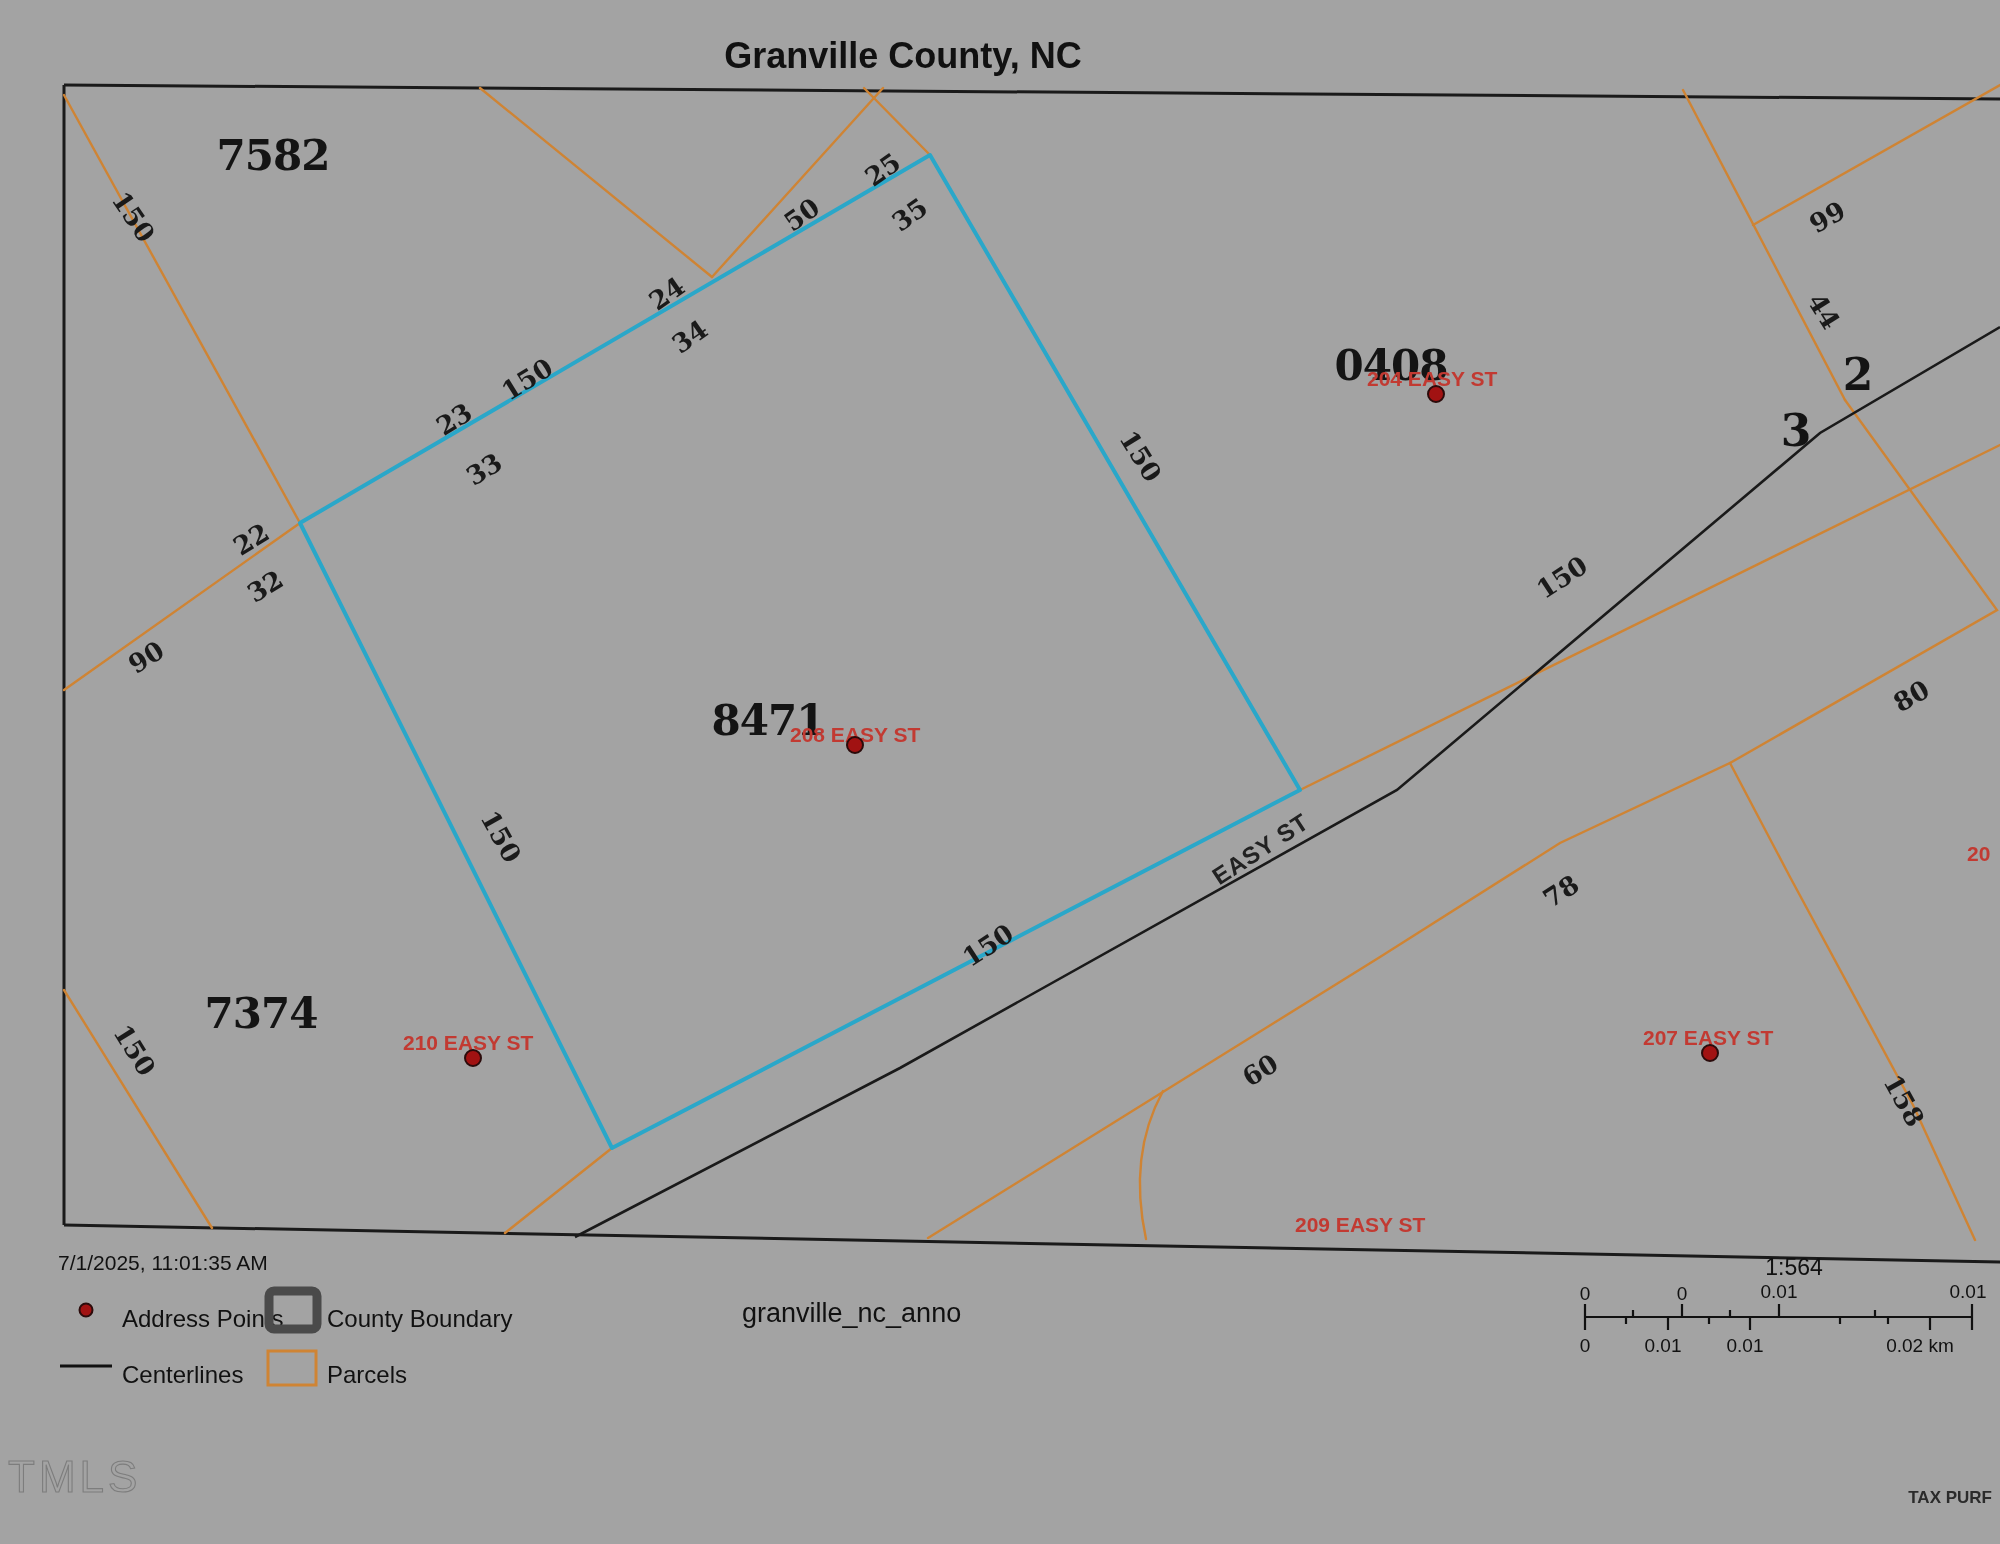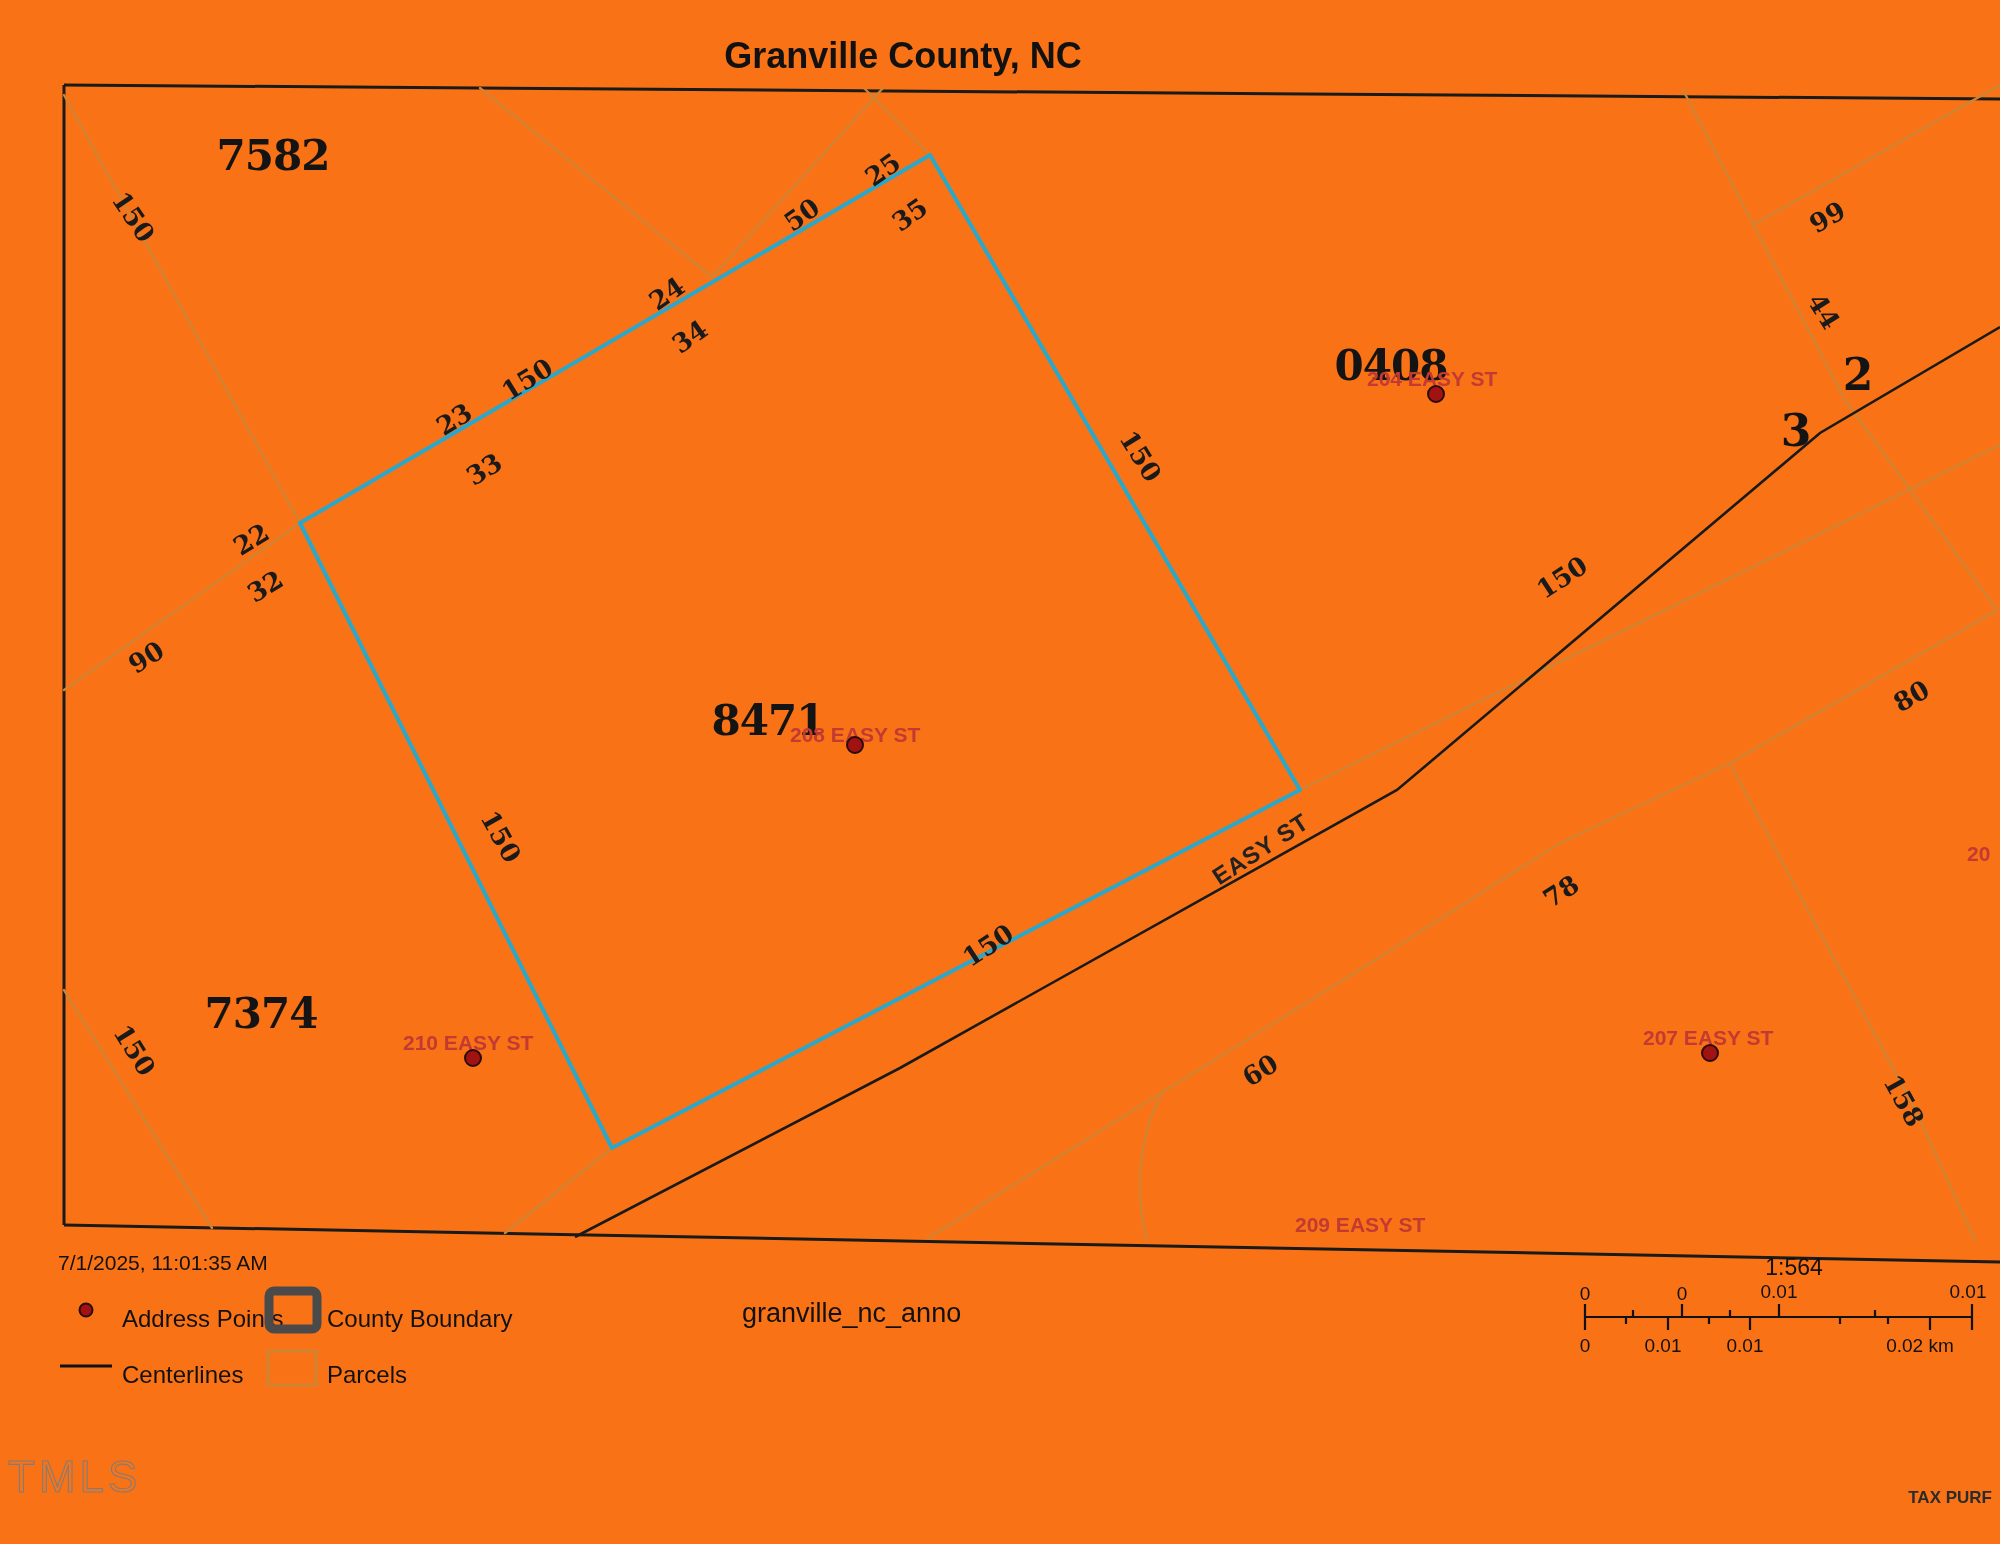--- a/index.html
+++ b/index.html
@@ -1,16 +1,16 @@
 <!DOCTYPE html>
 <html><head>
 <meta charset="utf-8">
 <style>
   html,body{margin:0;padding:0;background:#ffffff;}
-  .page{position:relative;width:2000px;height:1544px;background:#f97316;overflow:hidden;}
+  .page{position:relative;width:2000px;height:1544px;background:#a3a3a3;overflow:hidden;}
   svg{display:block;}
   text{user-select:none;}
   .title{font:700 36px "Liberation Sans",sans-serif;fill:#111;}
   .pid{font-family:"DejaVu Serif",serif;font-weight:700;fill:#141414;font-size:42px;letter-spacing:-1px;}
   .pid-big{font-family:"DejaVu Serif",serif;font-weight:700;fill:#141414;font-size:44px;}
   .dim{font-family:"DejaVu Serif",serif;font-weight:700;fill:#1a1a1a;font-size:26px;}
   .addr{font-family:"Liberation Sans",sans-serif;font-weight:700;fill:#c23a32;font-size:21px;}
   .street{font-family:"Liberation Sans",sans-serif;font-weight:700;fill:#222;font-size:24px;letter-spacing:1px;}
   .leg{font:400 24px "Liberation Sans",sans-serif;fill:#111;}
   .date{font:400 21px "Liberation Sans",sans-serif;fill:#111;}

